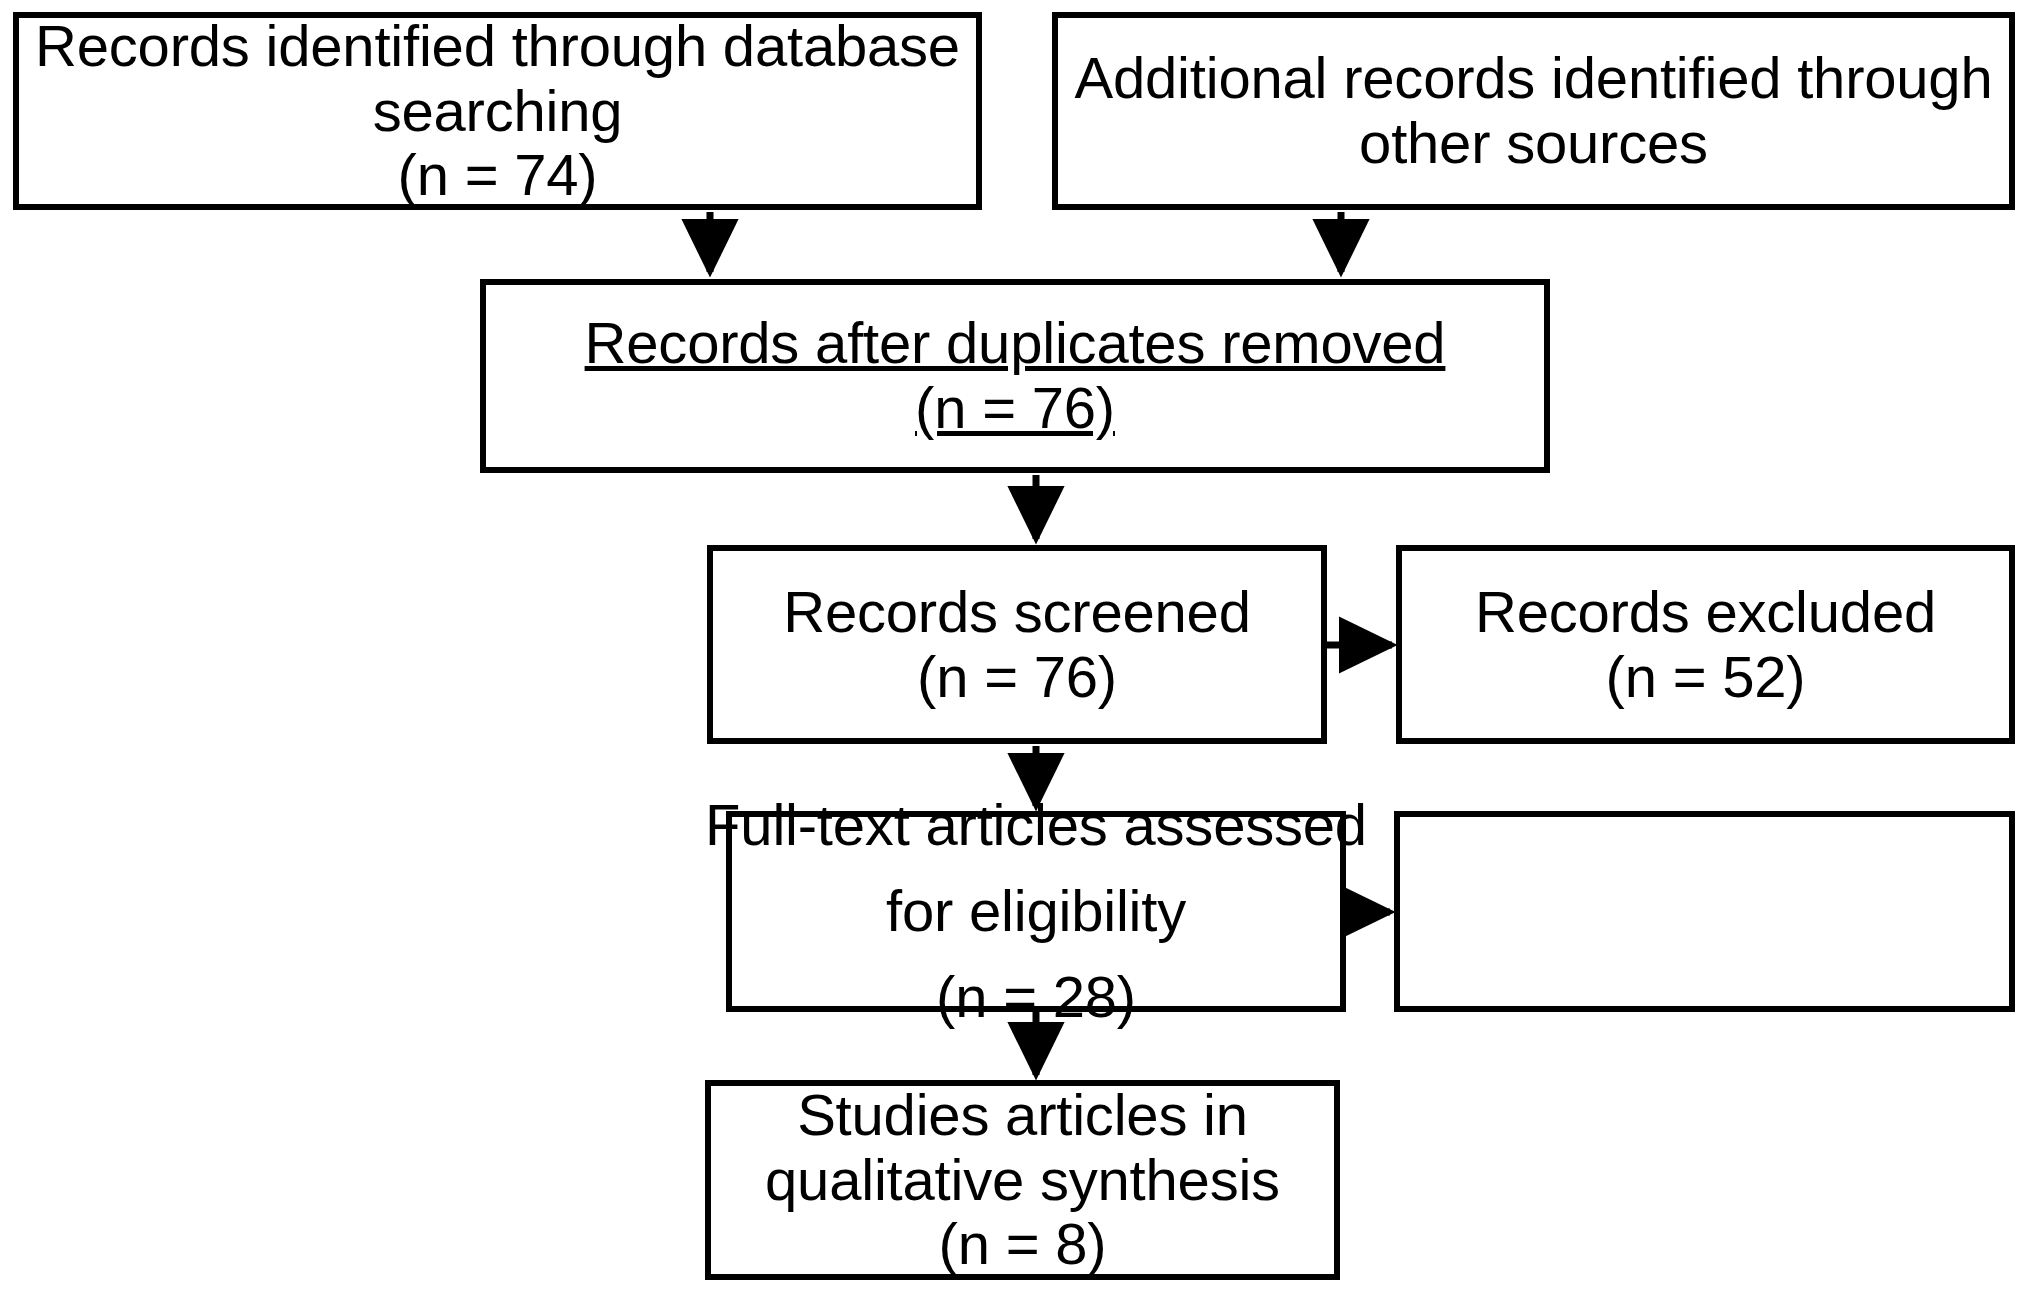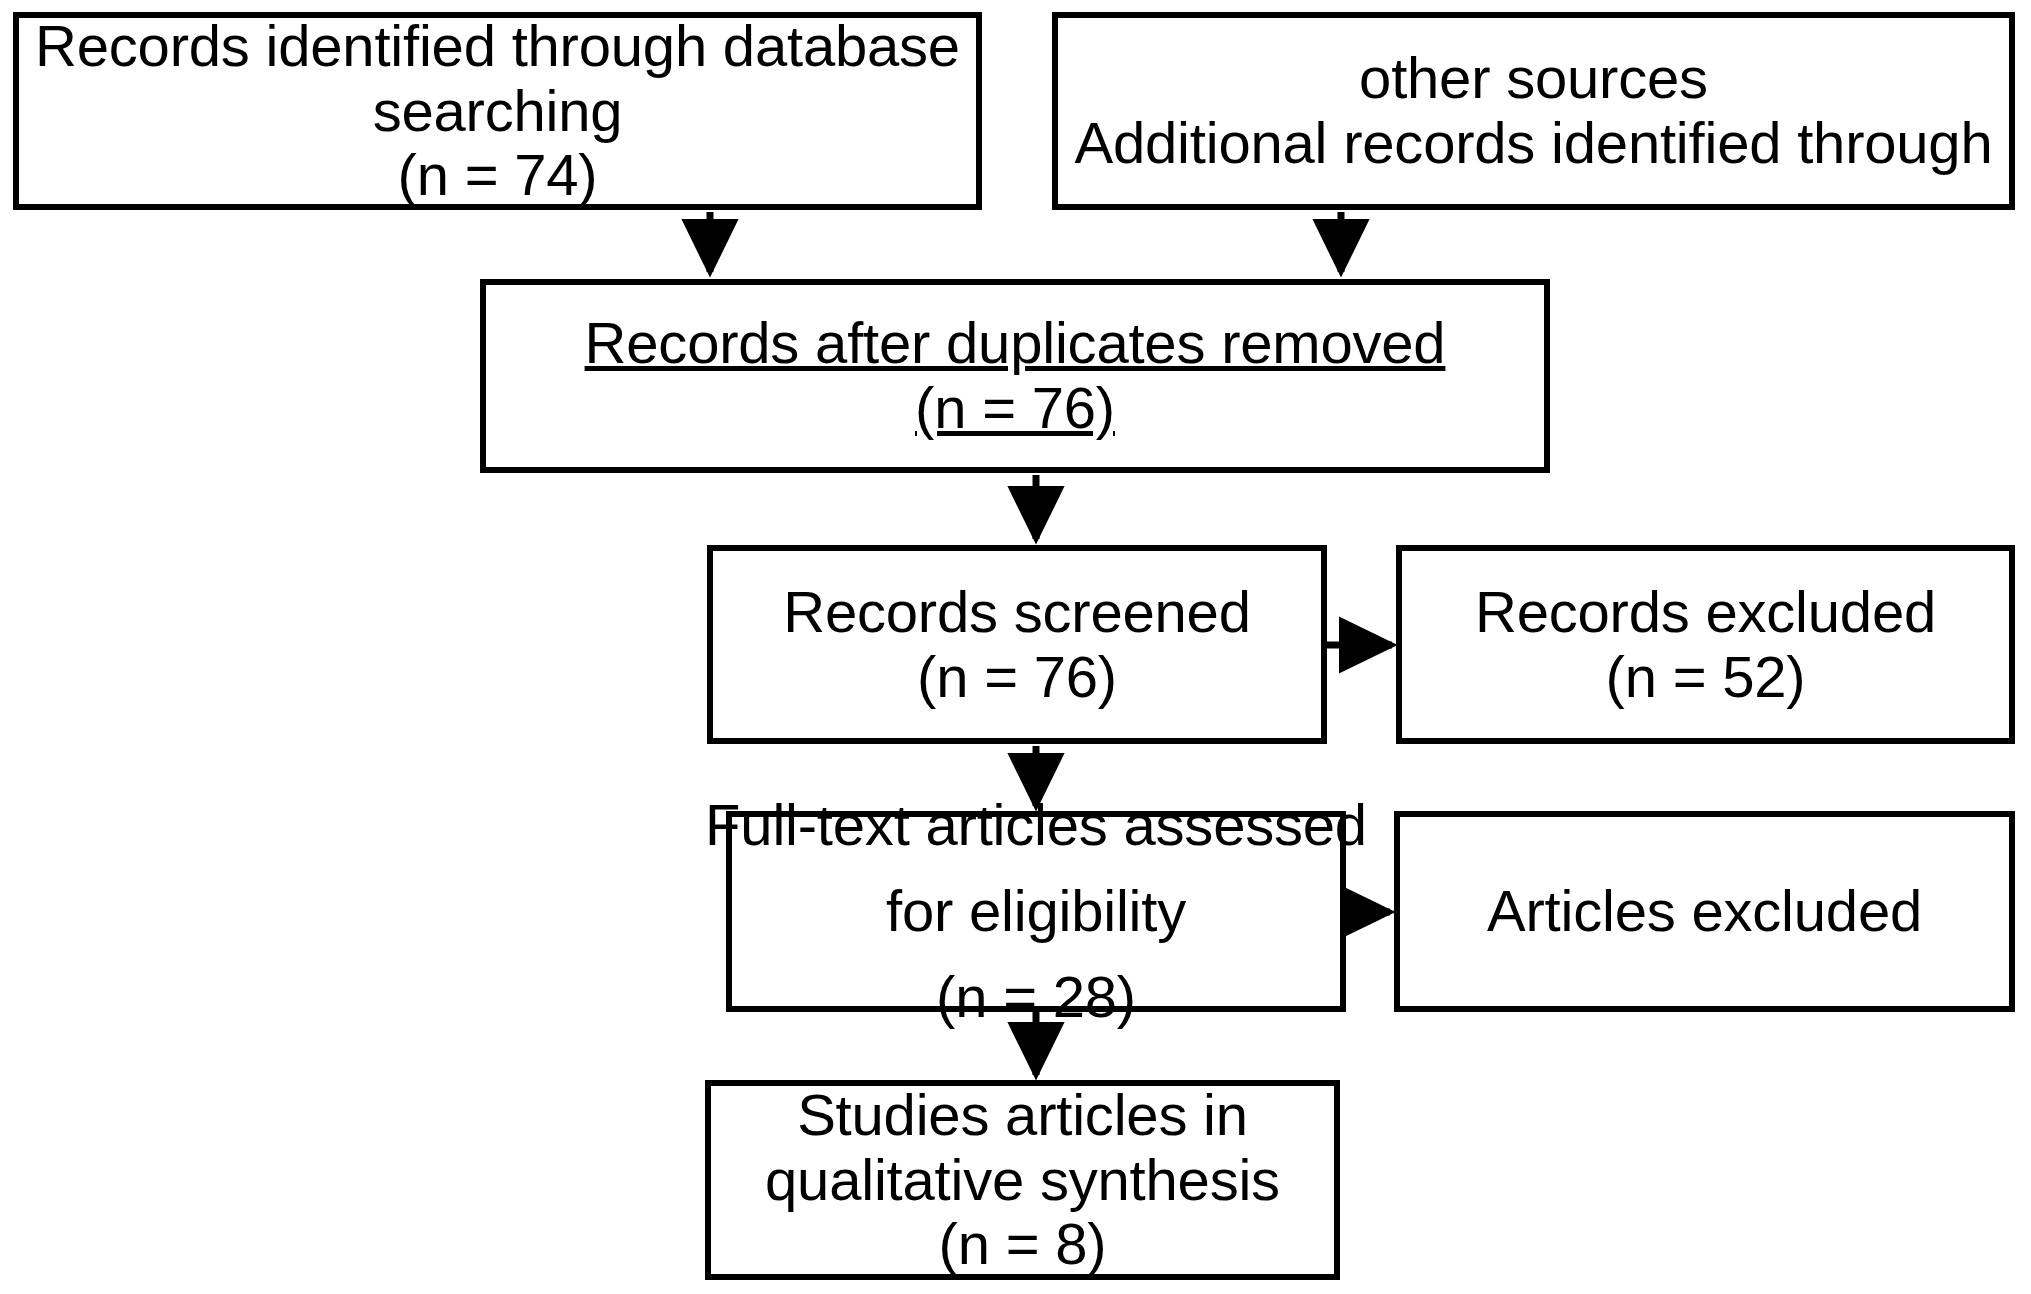--- a/index.html
+++ b/index.html
@@ -71,22 +71,22 @@
     <line x1="1036" y1="1012" x2="1036" y2="1075" stroke="#000000" stroke-width="7" marker-end="url(#arrowhead)"></line>
   </svg>
 
   <div class="node" style="left:13px; top:12px; width:969px; height:198px;">
     <span class="ln">Records identified through database</span>
     <span class="ln">searching</span>
     <span class="ln">(n = 74)</span>
   </div>
 
   <div class="node" style="left:1052px; top:12px; width:963px; height:198px;">
+    <span class="ln">Additional records identified through</span>
     <span class="ln">other sources</span>
-    <span class="ln">Additional records identified through</span>
   </div>
 
   <div class="node" style="left:480px; top:279px; width:1070px; height:194px;text-decoration:underline;">
     <span class="ln">Records after duplicates removed</span>
     <span class="ln">(n = 76)</span>
   </div>
 
   <div class="node" style="left:707px; top:545px; width:620px; height:199px;">
     <span class="ln">Records screened</span>
     <span class="ln">(n = 76)</span>
@@ -97,21 +97,20 @@
     <span class="ln">(n = 52)</span>
   </div>
 
   <div class="node" style="left:726px; top:811px; width:620px; height:201px;gap:21px;">
     <span class="ln">Full-text articles assessed</span>
     <span class="ln">for eligibility</span>
     <span class="ln">(n = 28)</span>
   </div>
 
   <div class="node" style="left:1394px; top:811px; width:621px; height:201px;">
-    <span class="ln">Articles excluded</span>
   </div>
 
   <div class="node" style="left:705px; top:1080px; width:635px; height:200px;">
     <span class="ln">Studies articles in</span>
     <span class="ln">qualitative synthesis</span>
     <span class="ln">(n = 8)</span>
   </div>
 
 </div>
 

